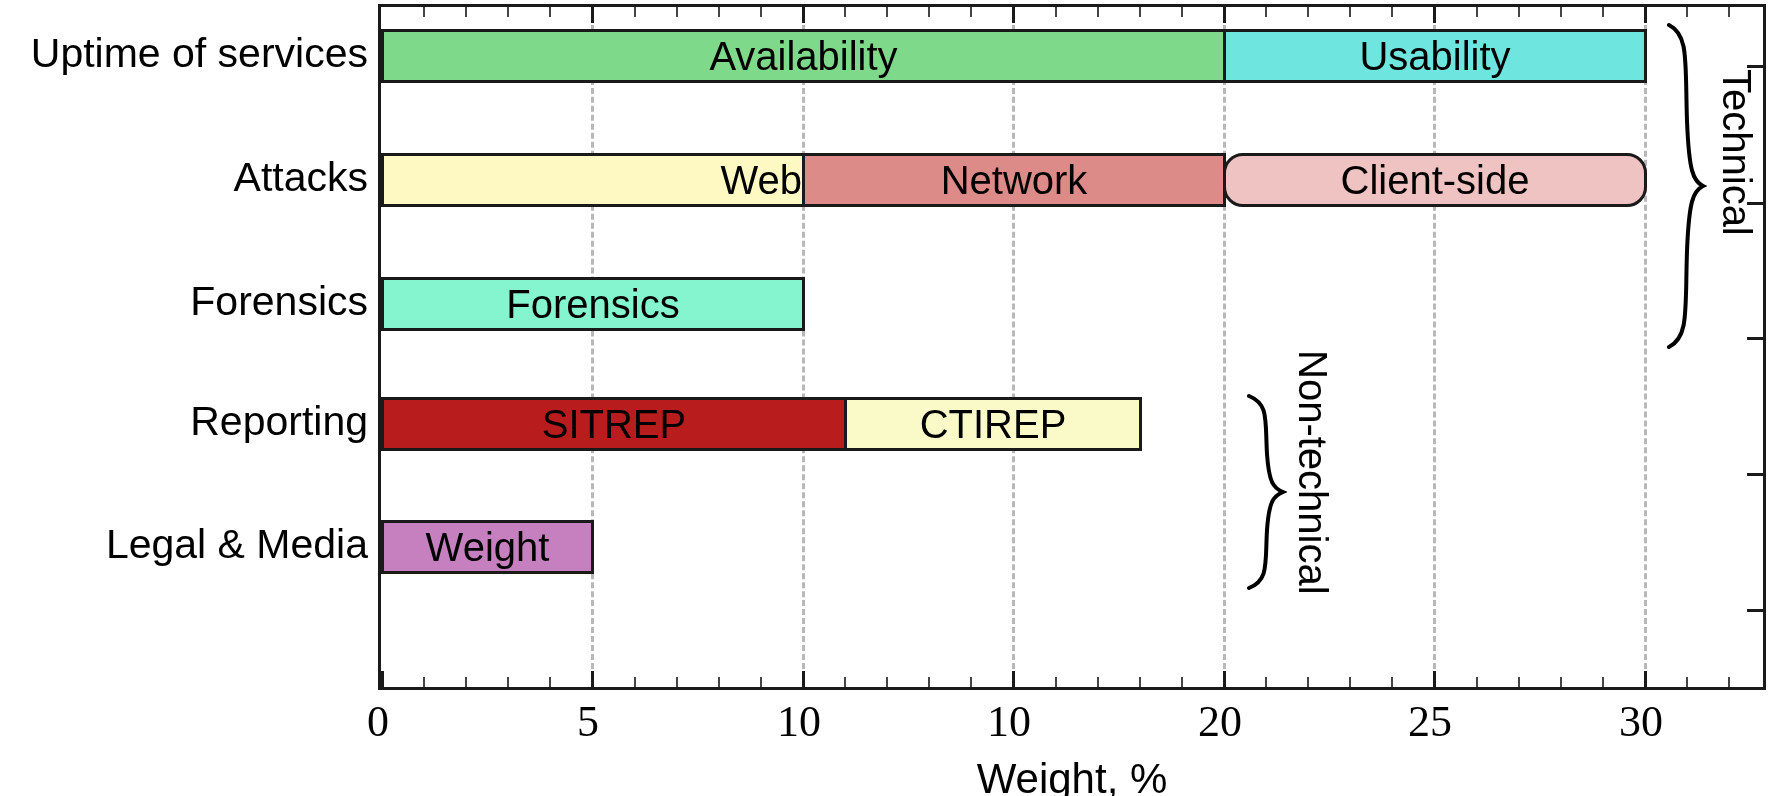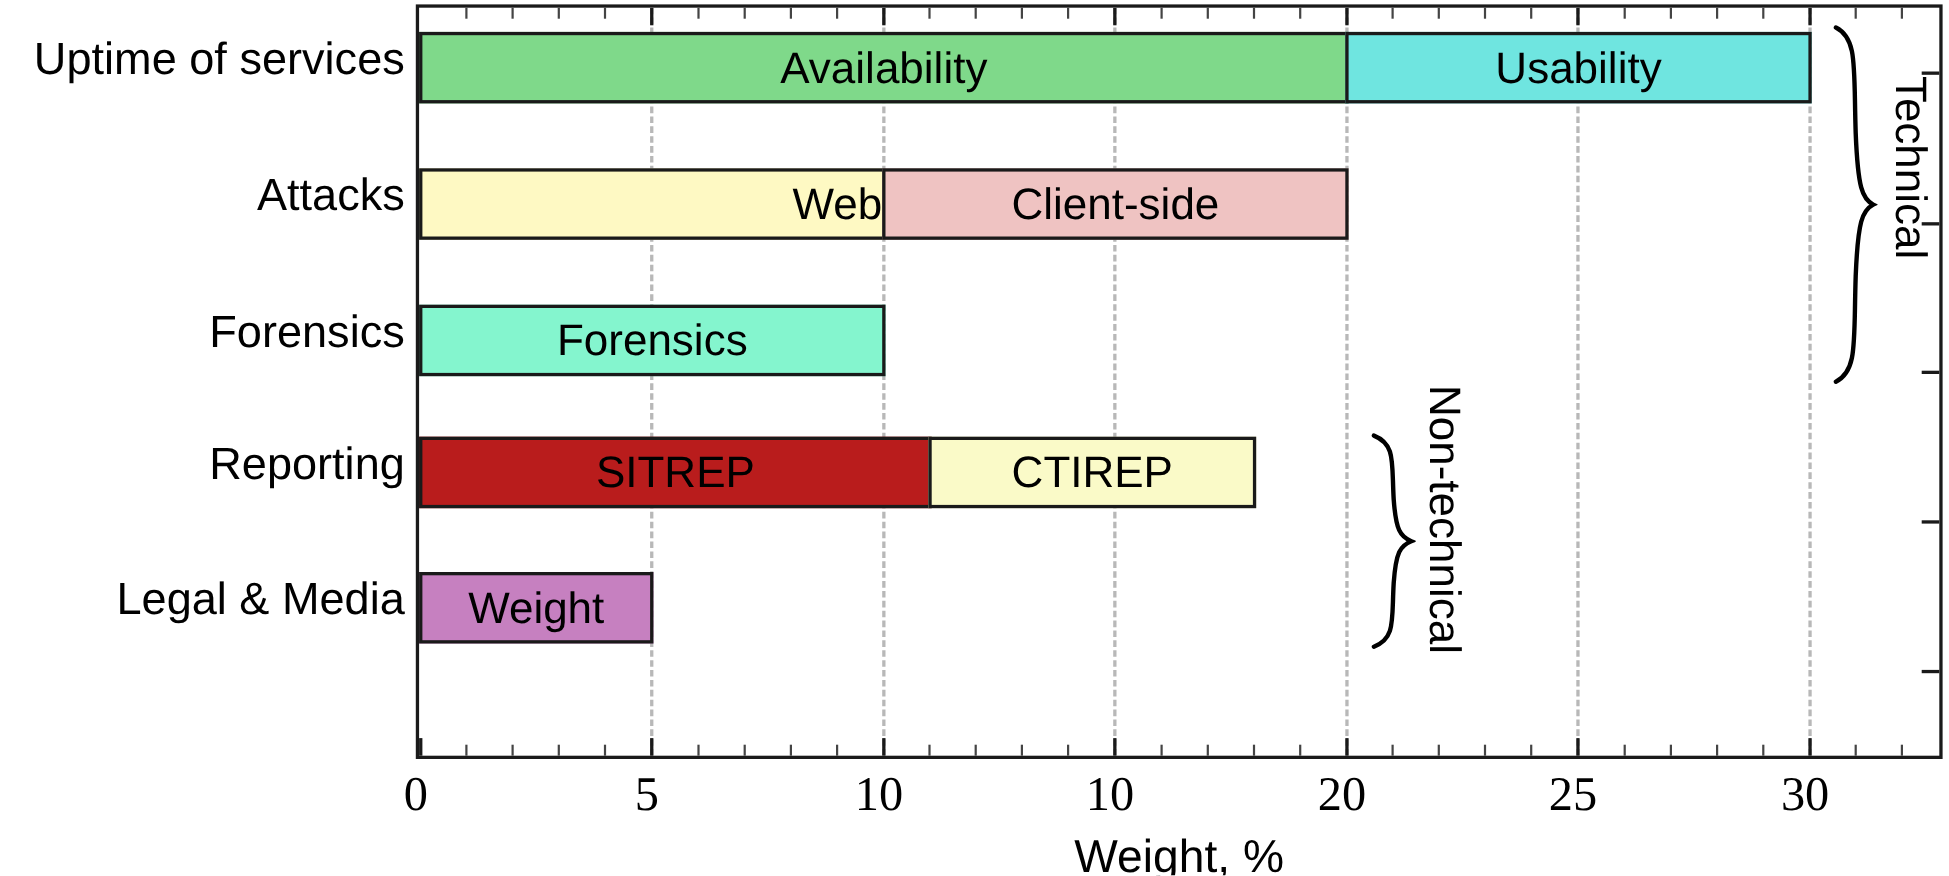--- a/index.html
+++ b/index.html
@@ -47,21 +47,21 @@
     text-align: right;
     white-space: nowrap;
     font-size: 41px;
     line-height: 1;
     color: #000;
   }
 
   
   .bar-row {
     position: absolute;
-    height: 65px;
+    height: 54px;
     display: flex;
     align-items: stretch;
   }
   .seg {
     position: relative;
     box-sizing: border-box;
     border: 3px solid #1a1a1a;
     margin-left: -3px;
     display: flex;
     align-items: center;
@@ -247,21 +247,24 @@
       </div>
       <div class="seg" style="width:424px; background:#6FE5E0;">
         <span class="seg-label">Usability</span>
       </div>
     </div>
 
     <div class="bar-row" style="left:0px; top:146px;">
       <div class="seg" style="width:424px; background:#fef9c3;justify-content:flex-end;">
         <span class="seg-label">Web</span>
       </div>
-      <div class="seg" style="width:424px; background:#EFC3C2;">
+      <div class="seg" style="width:424px; background:#DD8B88;">
+        <span class="seg-label">Network</span>
+      </div>
+      <div class="seg" style="width:424px; background:#EFC3C2;border-radius:20px;">
         <span class="seg-label">Client-side</span>
       </div>
     </div>
 
     <div class="bar-row" style="left:0px; top:270px;">
       <div class="seg" style="width:424px; background:#84F5CE;">
         <span class="seg-label">Forensics</span>
       </div>
     </div>
 

